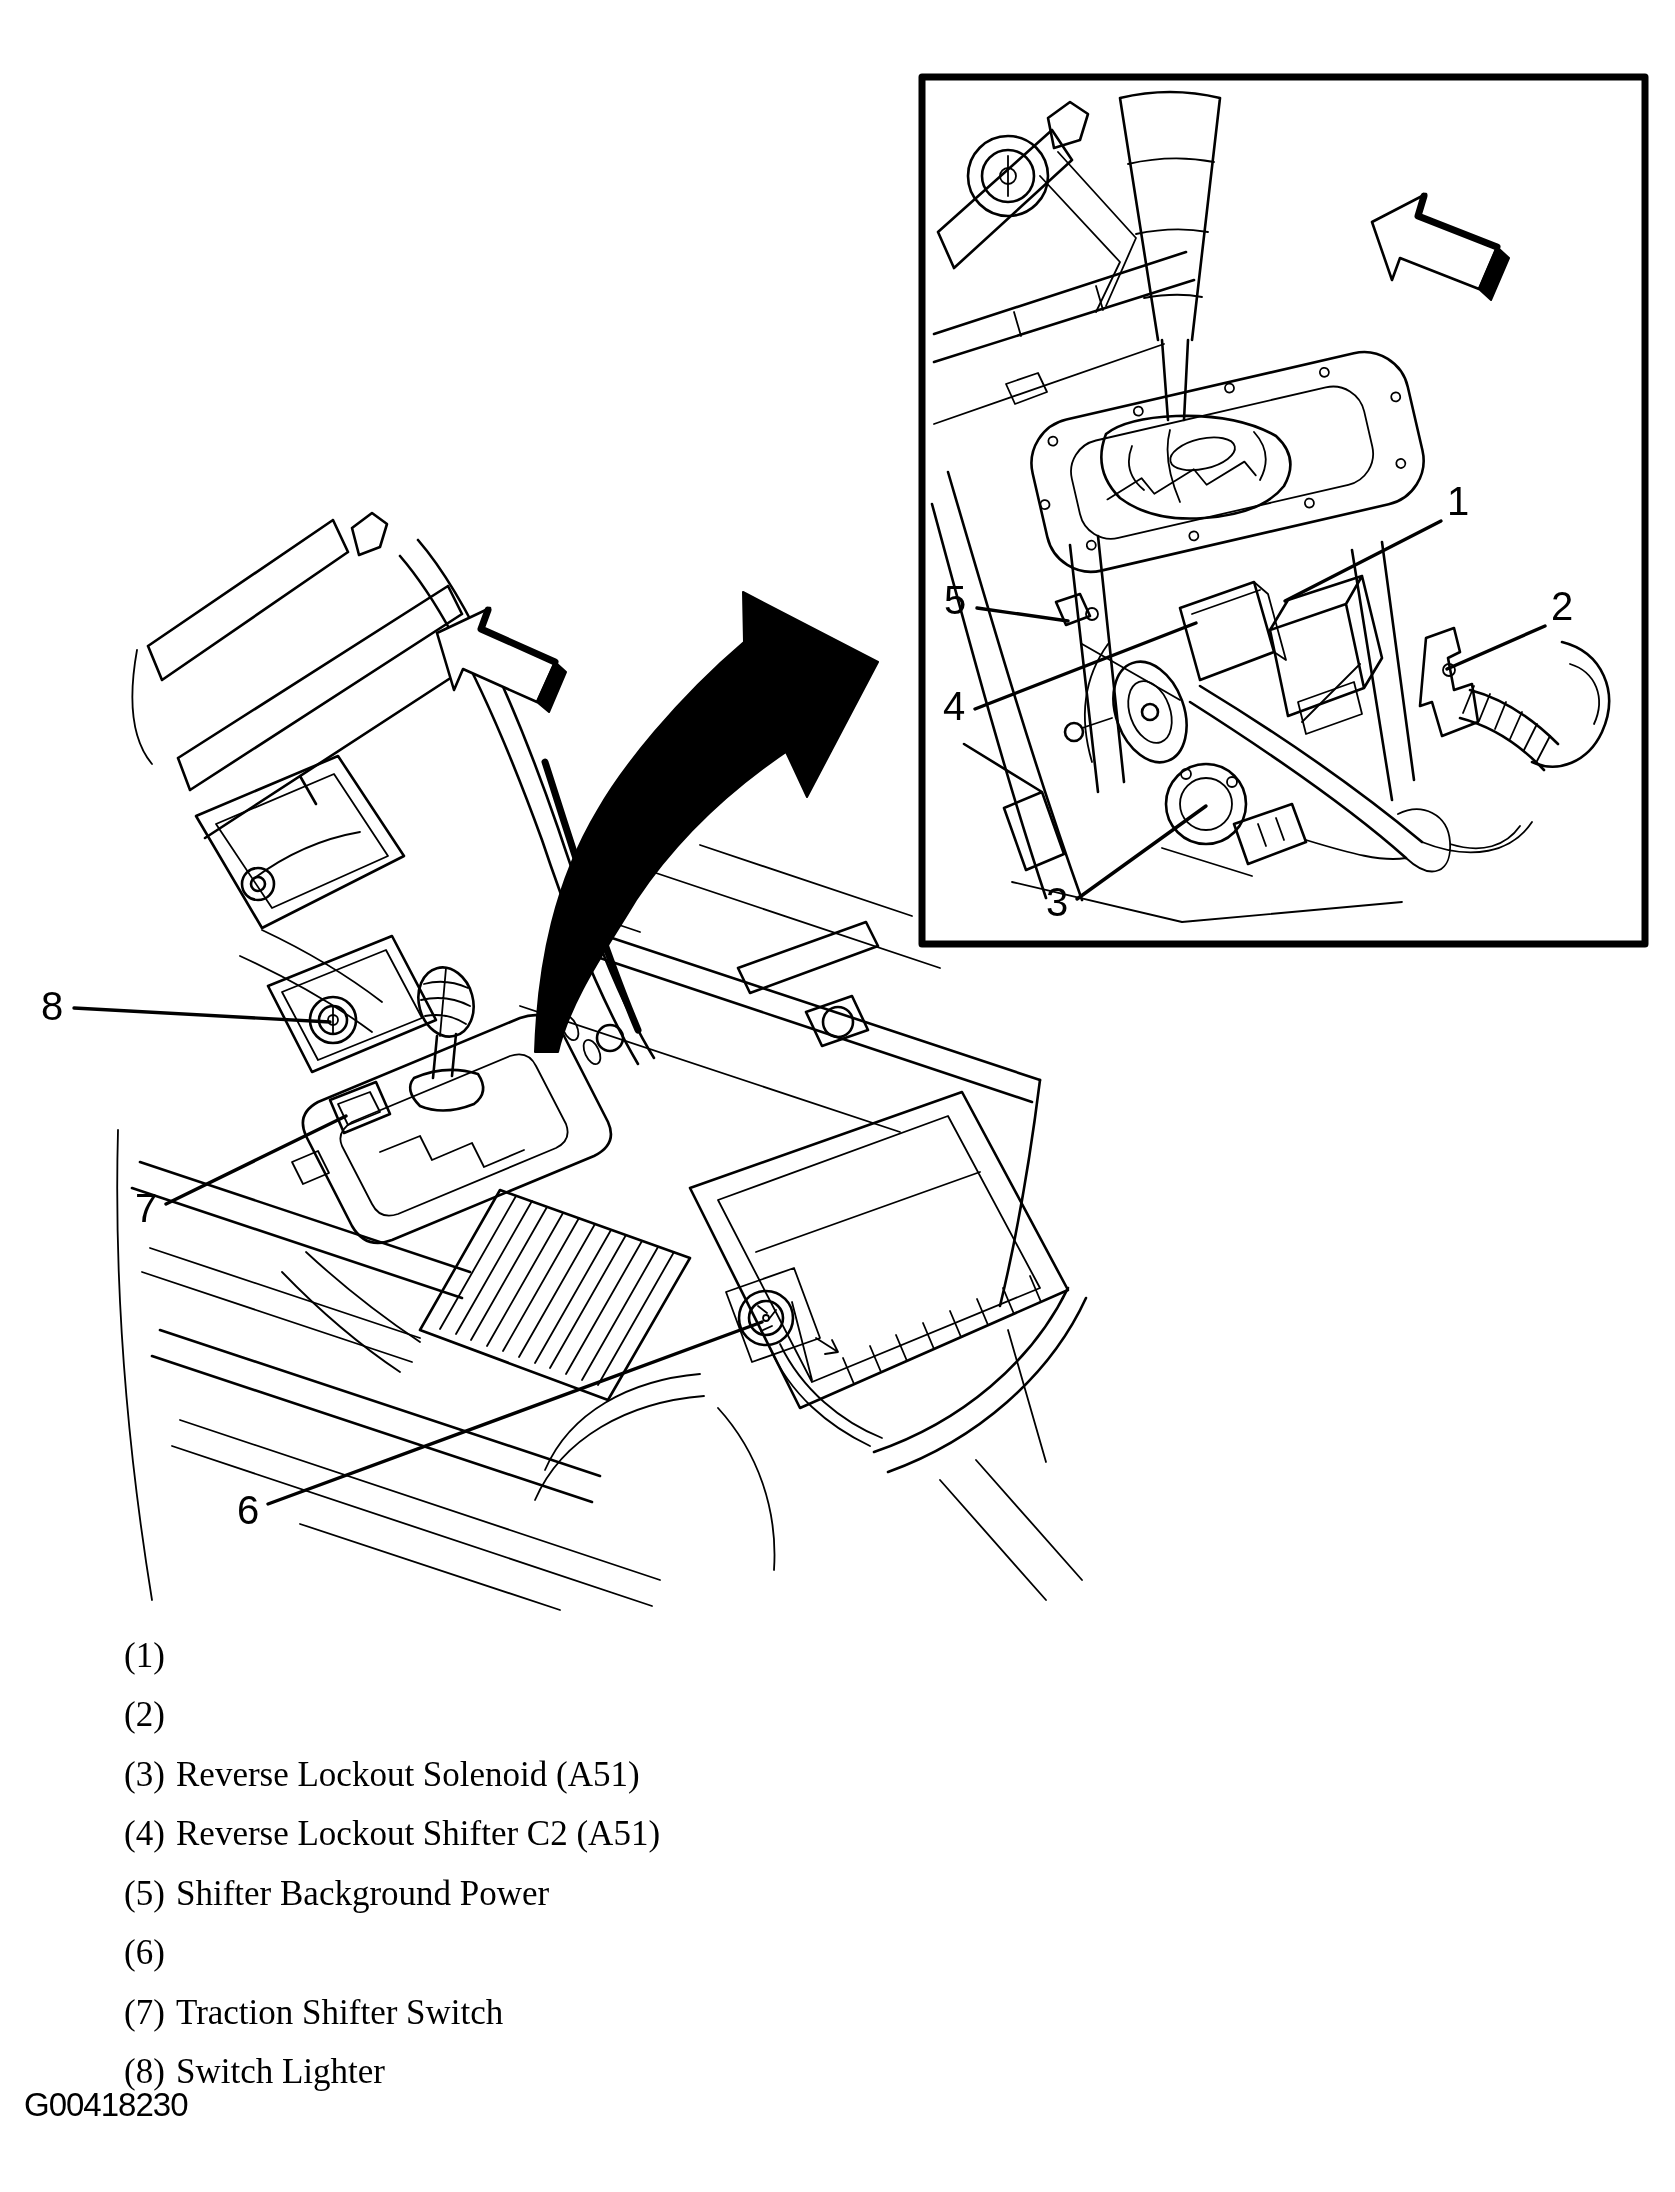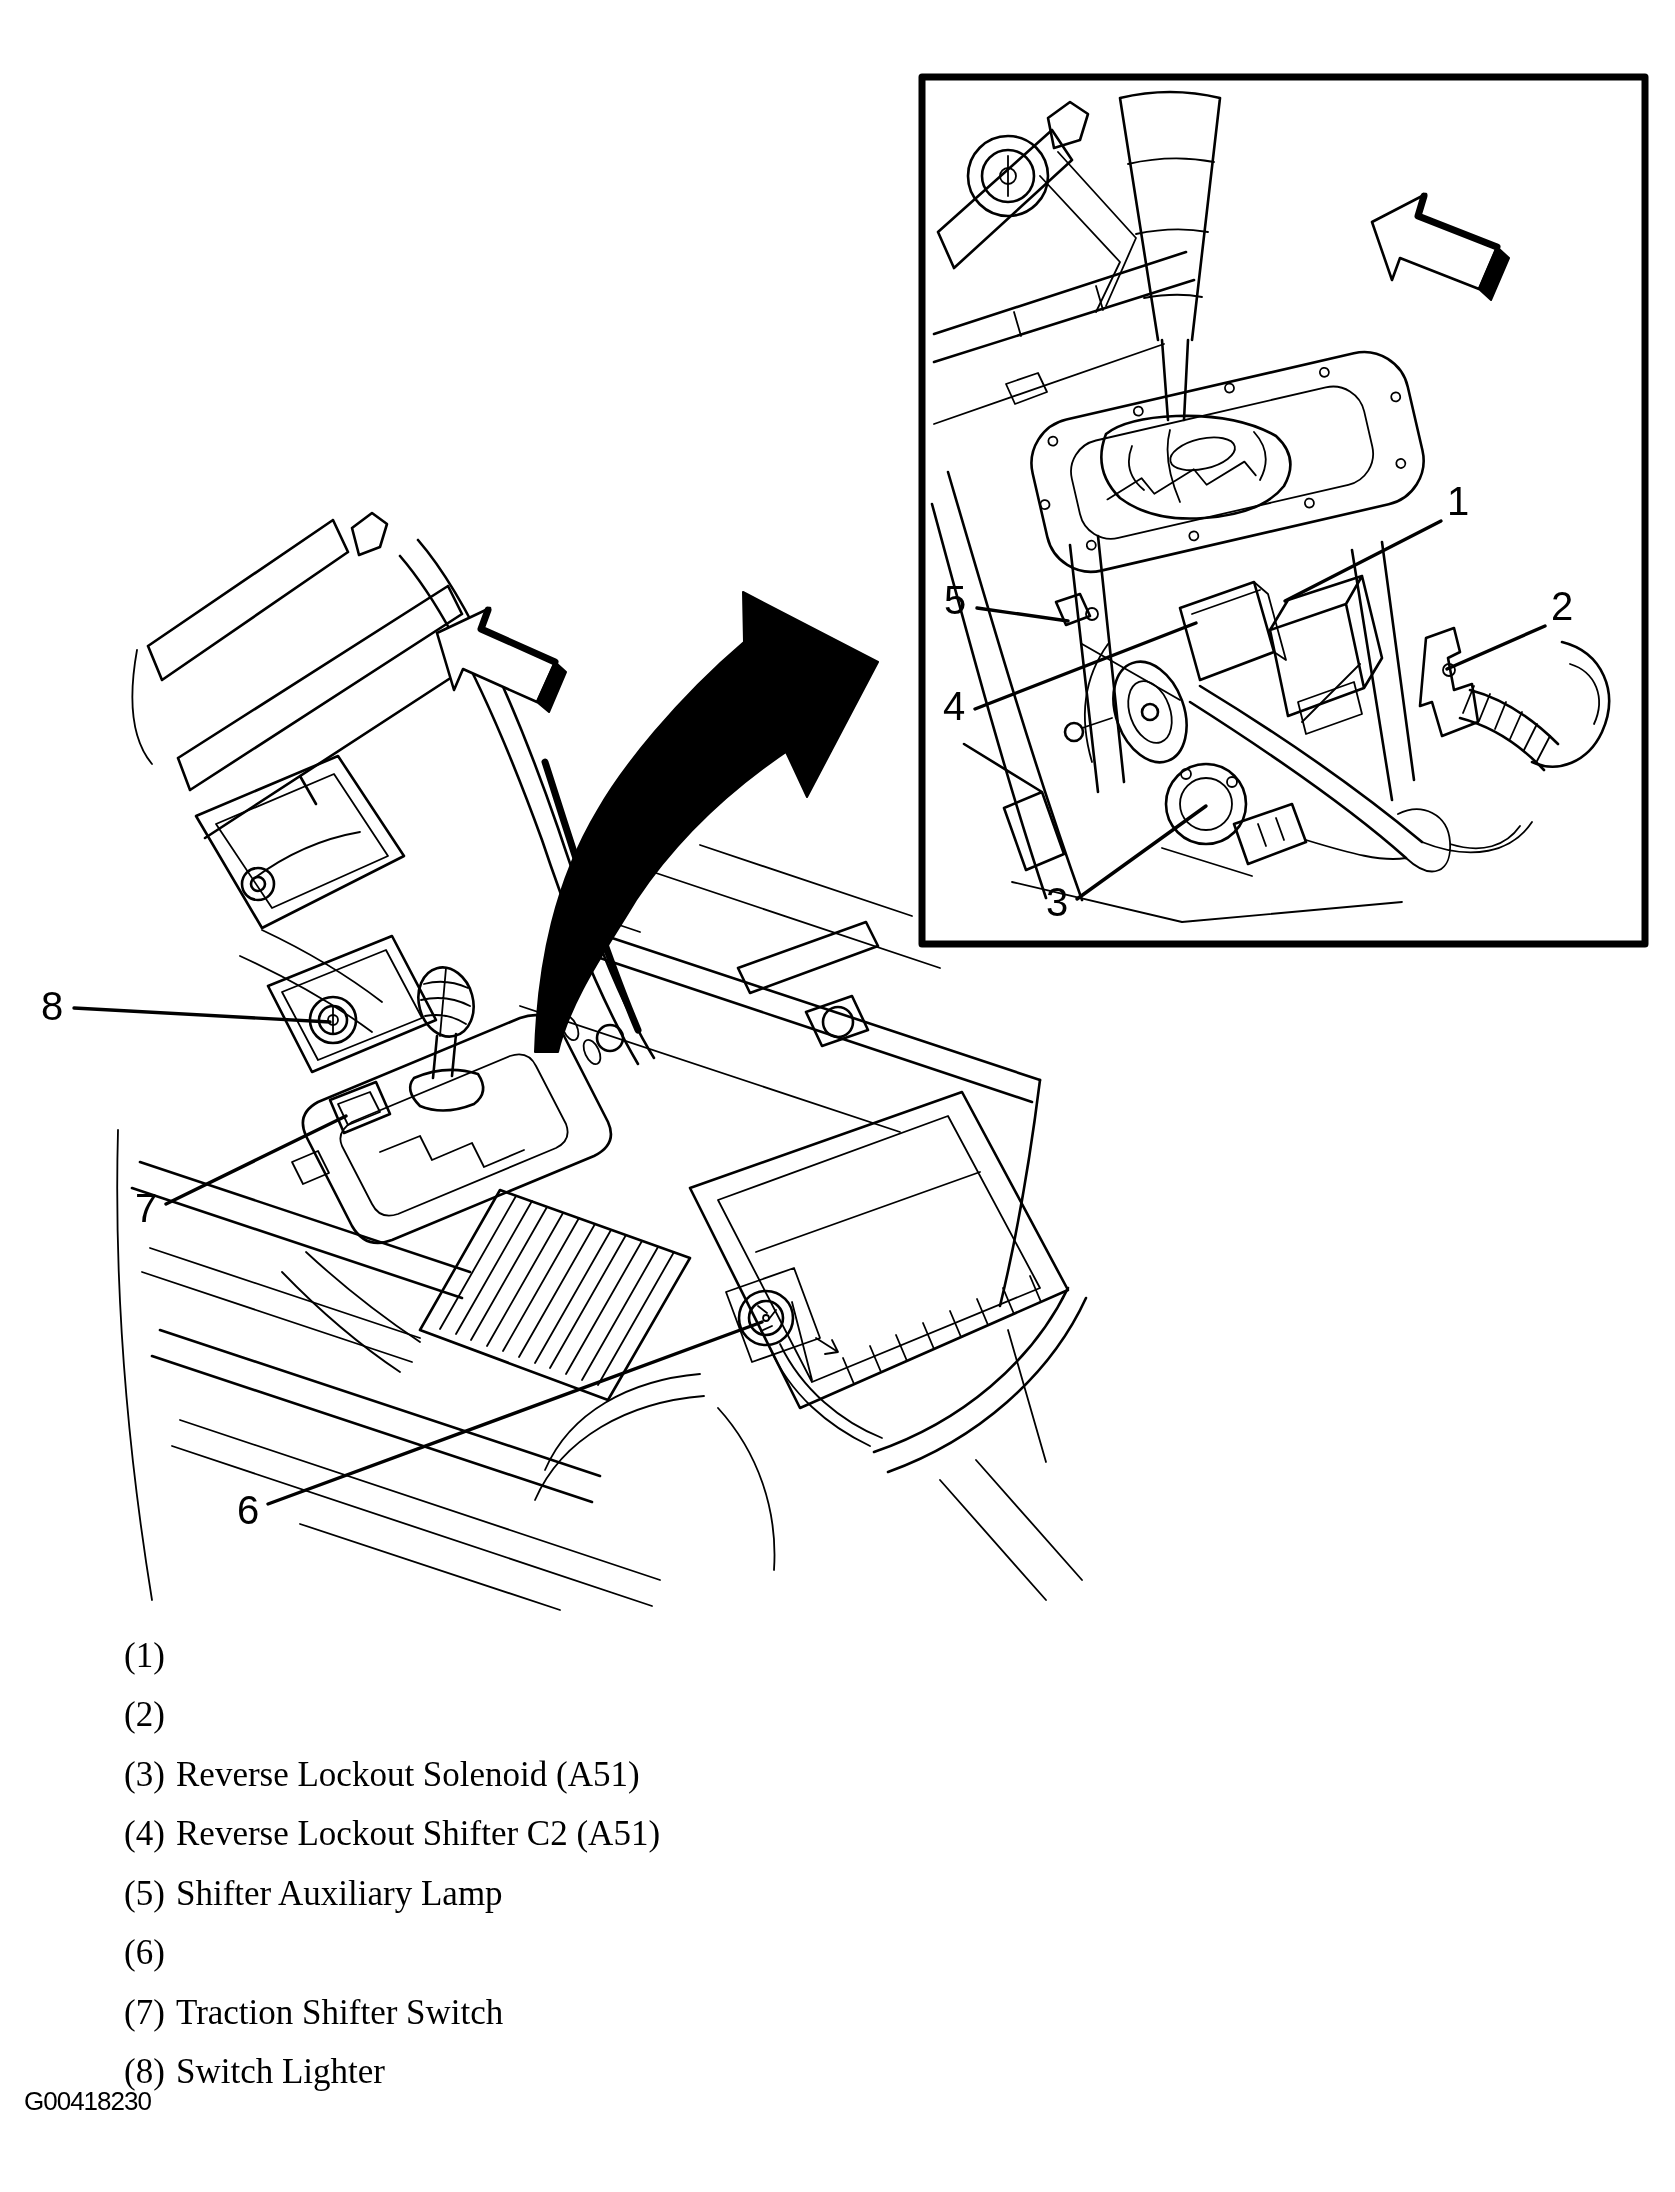--- a/index.html
+++ b/index.html
@@ -12,21 +12,21 @@
   .art .heavy{stroke-width:7}
   .art .leader{stroke-width:3.4}
   .art .solid{fill:#000;stroke:#000;stroke-width:2}
   .art .paper{fill:#fff}
   .art text.callout{font-family:"Liberation Sans",sans-serif;font-size:40px;fill:#000;
       stroke:none;text-anchor:middle;}
   .legend{position:absolute;left:124px;top:1626px;display:flex;flex-direction:column;}
   .legend-row{height:59.5px;display:flex;align-items:center;font-size:35px;}
   .legend-num{min-width:46px;margin-right:6px;}
   .figure-id{position:absolute;left:24px;top:2086px;font-family:"Liberation Sans",sans-serif;
-      font-size:26px;letter-spacing:-1px;}
+      font-size:33px;letter-spacing:-1px;}
 </style>
 </head>
 <body>
 
 <div class="page">
 
   <svg class="art" viewBox="0 0 1675 2192">
     <defs>
       <clipPath id="insetClip">
           <rect x="929" y="84" width="709" height="853"></rect>
@@ -258,21 +258,21 @@
     <div class="legend-row">
       <span class="legend-num">(3)</span>
       <span class="legend-lbl">Reverse Lockout Solenoid (A51)</span>
     </div>
     <div class="legend-row">
       <span class="legend-num">(4)</span>
       <span class="legend-lbl">Reverse Lockout Shifter C2 (A51)</span>
     </div>
     <div class="legend-row">
       <span class="legend-num">(5)</span>
-      <span class="legend-lbl">Shifter Auxiliary Lamp</span>
+      <span class="legend-lbl">Shifter Background Power</span>
     </div>
     <div class="legend-row">
       <span class="legend-num">(6)</span>
     </div>
     <div class="legend-row">
       <span class="legend-num">(7)</span>
       <span class="legend-lbl">Traction Shifter Switch</span>
     </div>
     <div class="legend-row">
       <span class="legend-num">(8)</span>

